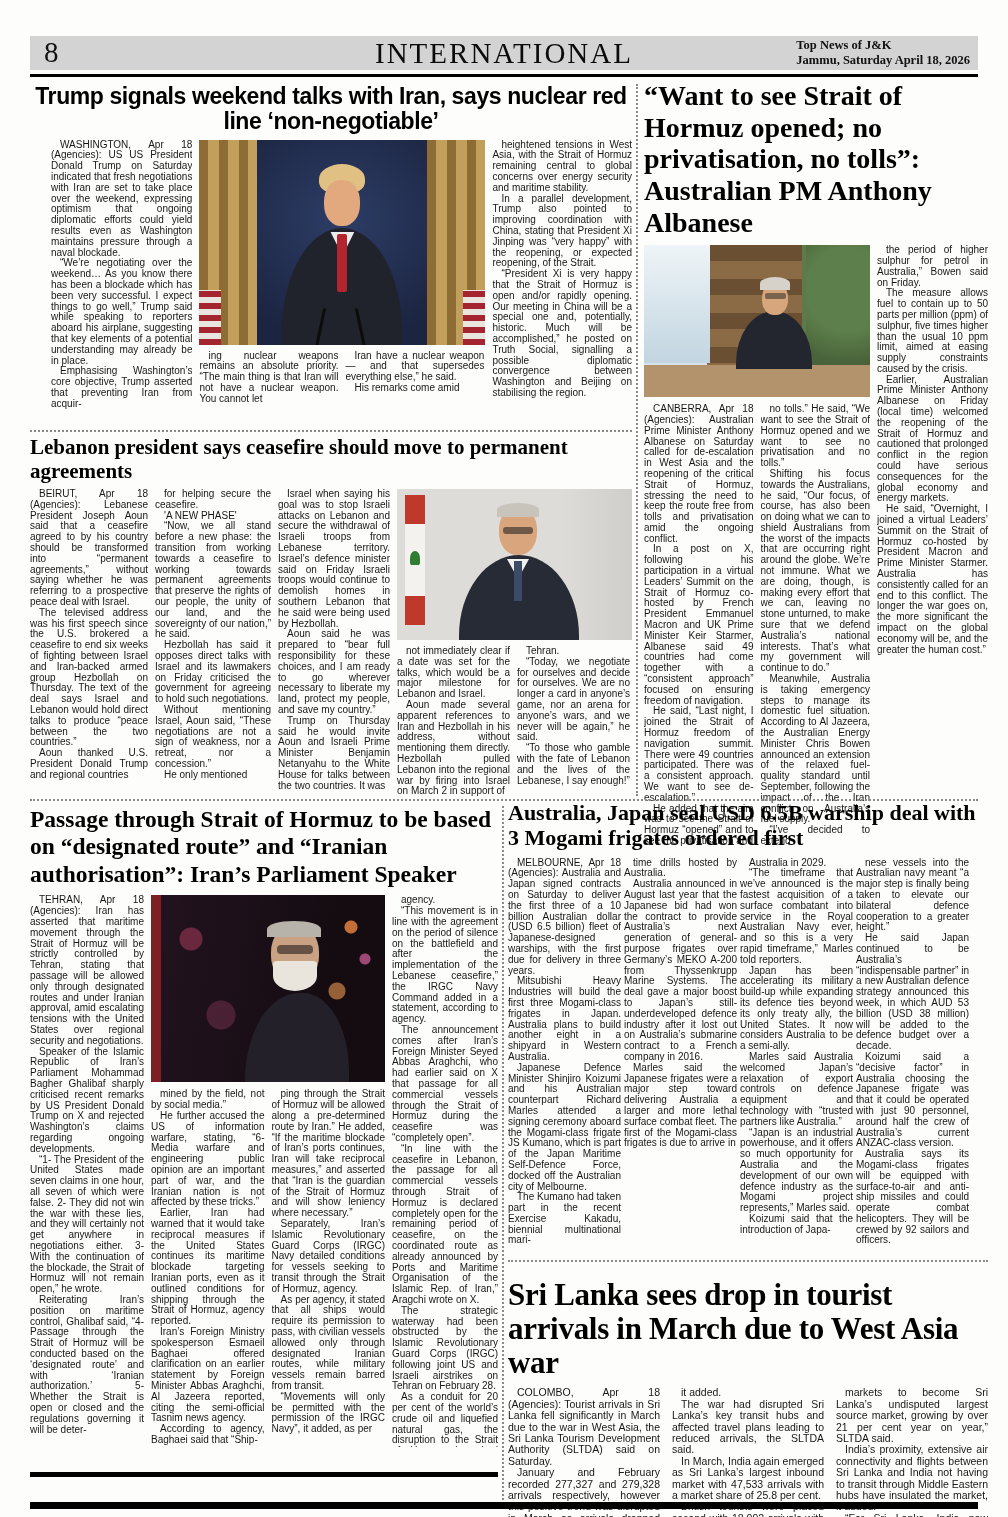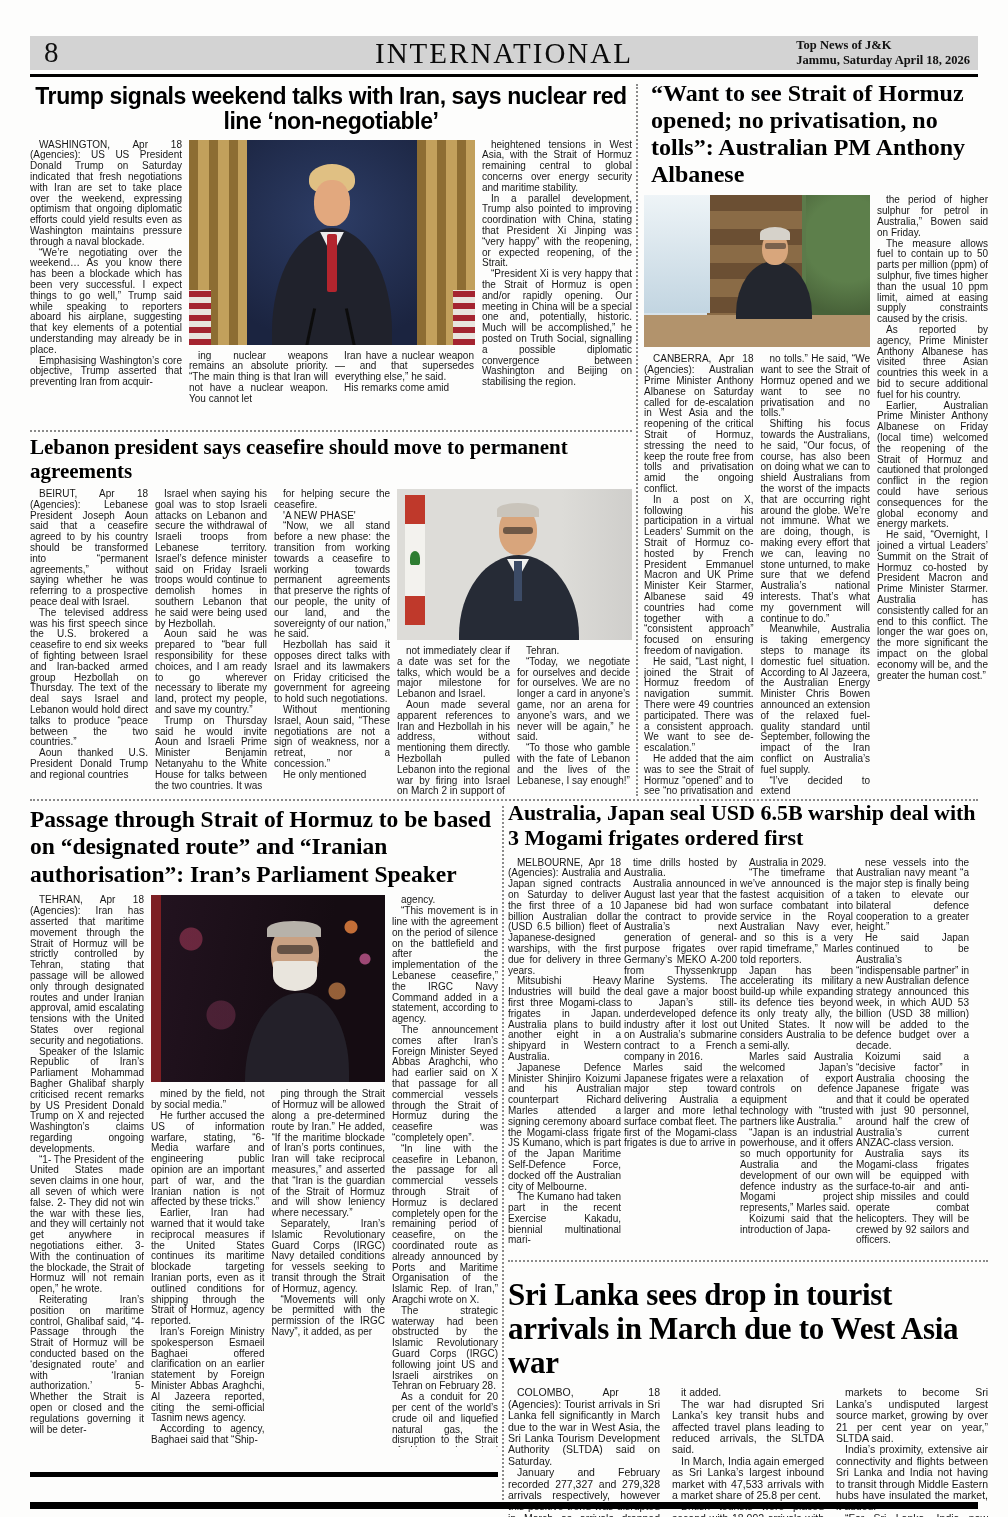--- a/index.html
+++ b/index.html
@@ -24,21 +24,21 @@
   .col{overflow:hidden;font-size:10px;line-height:10.8px;text-align:justify;}
   .para{margin:0;text-indent:9px;}
   .photo{position:relative;overflow:hidden;}
   .photo div{position:absolute;}
   .hdiv{position:absolute;border-top:2px dotted #8a8a8a;height:0;}
   .vdiv{position:absolute;border-left:2px dotted #8a8a8a;width:0;}
   
   #trump{left:30px;top:84px;width:602px;height:346px;}
   #trump .body-row{margin-top:6px;gap:7px;}
   #trump .col{height:288px;}
-  .w152{width:152px;}.w150{width:150px;}
+  .w152{width:152px;margin-left:21px;}.w150{width:150px;}
   .mid286{width:286px;}
   .mid286 .body-row{margin-top:5px;gap:8px;}
   .mid286 .col{width:139px;height:76px;}
   .photo-trump{width:286px;height:205px;background:radial-gradient(ellipse at 50% 38%,#2d3d66 0%,#1b2440 70%);}
   .t-curtain{top:0;width:58px;height:205px;
         background:repeating-linear-gradient(90deg,#8d6d33 0 9px,#c2a05c 9px 20px);}
   .t-suit{left:83px;top:88px;width:120px;height:120px;border-radius:55% 55% 0 0/95% 95% 0 0;background:#20222c;}
   .t-shirt{left:131px;top:92px;width:24px;height:24px;background:#ececec;clip-path:polygon(0 0,100% 0,50% 100%);}
   .t-tie{left:138px;top:94px;width:10px;height:58px;background:#b3252e;border-radius:2px;}
   .t-hair{left:120px;top:24px;width:46px;height:30px;border-radius:50% 50% 40% 40%;background:#e0c083;}
@@ -61,21 +61,21 @@
         background:linear-gradient(#bf392b 0 22%,#f3f2ee 22% 78%,#bf392b 78% 100%);}
   .ao-cedar{left:13px;top:62px;width:10px;height:14px;background:#2e7d32;border-radius:50% 50% 20% 20%;}
   .ao-suit{left:62px;top:66px;width:120px;height:85px;border-radius:50% 50% 0 0/95% 95% 0 0;background:#262b36;}
   .ao-shirt{left:110px;top:70px;width:22px;height:20px;background:#f0f0ee;clip-path:polygon(0 0,100% 0,50% 100%);}
   .ao-tie{left:117px;top:72px;width:8px;height:40px;background:#3c4b66;}
   .ao-face{left:102px;top:18px;width:38px;height:48px;border-radius:46%;background:#d8a57c;}
   .ao-hair{left:100px;top:14px;width:42px;height:14px;border-radius:50% 50% 0 0;background:#c9c4bb;}
   .ao-glasses{left:106px;top:38px;width:30px;height:7px;background:rgba(25,25,25,.55);border-radius:3px;}
   
   #albanese{left:644px;top:80px;width:344px;height:716px;}
-  #albanese .hl-serif{font-size:24px;line-height:1.13;margin-left:7px;}
+  #albanese .hl-serif{font-size:28px;line-height:1.13;}
   #albanese .body-row{margin-top:7px;gap:7px;}
   .alb-left{width:226px;}
   .alb-left .body-row{margin-top:5px;gap:6px;}
   .alb-left .col{width:110px;height:452px;}
   .alb-col3{width:111px;height:612px;}
   .photo-albo{width:226px;height:152px;background:linear-gradient(90deg,#d6e2ea 0 28%,#8a6b46 28% 70%,#5c7a4a 70% 100%);}
   .al-window{left:0;top:0;width:66px;height:118px;background:linear-gradient(#eef4f7,#c2d5e1);}
   .al-shelf{left:66px;top:0;width:92px;height:118px;
         background:repeating-linear-gradient(0deg,#6b4f33 0 16px,#8a6b46 16px 34px);}
   .al-plant{right:0;top:0;width:64px;height:128px;background:radial-gradient(circle at 65% 35%,#5d7f4b 0 45%,#486239 80%);}
@@ -178,32 +178,32 @@
   <div class="hdiv" style="left:30px;top:430px;width:602px;"></div>
 
   <section id="lebanon">
     <h2 class="hl-serif">Lebanon president says ceasefire should move to permanent agreements</h2>
     <div class="body-row">
       <div class="col w118">
           <p class="para">BEIRUT, Apr 18 (Agencies): Lebanese President Joseph Aoun said that a ceasefire agreed to by his country should be transformed into “permanent agreements,” without saying whether he was referring to a prospective peace deal with Israel.</p>
           <p class="para">The televised address was his first speech since the U.S. brokered a ceasefire to end six weeks of fighting between Israel and Iran-backed armed group Hezbollah on Thursday. The text of the deal says Israel and Lebanon would hold direct talks to produce “peace between the two countries.”</p>
           <p class="para">Aoun thanked U.S. President Donald Trump and regional countries</p>
         </div>
-      <div class="col w112">
-          <p class="para">Israel when saying his goal was to stop Israeli attacks on Lebanon and secure the withdrawal of Israeli troops from Lebanese territory. Israel’s defence minister said on Friday Israeli troops would continue to demolish homes in southern Lebanon that he said were being used by Hezbollah.</p>
-          <p class="para">Aoun said he was prepared to “bear full responsibility for these choices, and I am ready to go wherever necessary to liberate my land, protect my people, and save my country.”</p>
-          <p class="para">Trump on Thursday said he would invite Aoun and Israeli Prime Minister Benjamin Netanyahu to the White House for talks between the two countries. It was</p>
-        </div>
       <div class="col w116">
           <p class="para">for helping secure the ceasefire.</p>
           <p class="para">'A NEW PHASE'</p>
           <p class="para">“Now, we all stand before a new phase: the transition from working towards a ceasefire to working towards permanent agreements that preserve the rights of our people, the unity of our land, and the sovereignty of our nation,” he said.</p>
           <p class="para">Hezbollah has said it opposes direct talks with Israel and its lawmakers on Friday criticised the government for agreeing to hold such negotiations.</p>
           <p class="para">Without mentioning Israel, Aoun said, “These negotiations are not a sign of weakness, nor a retreat, nor a concession.”</p>
           <p class="para">He only mentioned</p>
+        </div>
+      <div class="col w112">
+          <p class="para">Israel when saying his goal was to stop Israeli attacks on Lebanon and secure the withdrawal of Israeli troops from Lebanese territory. Israel’s defence minister said on Friday Israeli troops would continue to demolish homes in southern Lebanon that he said were being used by Hezbollah.</p>
+          <p class="para">Aoun said he was prepared to “bear full responsibility for these choices, and I am ready to go wherever necessary to liberate my land, protect my people, and save my country.”</p>
+          <p class="para">Trump on Thursday said he would invite Aoun and Israeli Prime Minister Benjamin Netanyahu to the White House for talks between the two countries. It was</p>
         </div>
       <div class="leb-right">
         <div class="photo photo-aoun" title="Lebanese President Joseph Aoun beside the Lebanese flag">
           <div class="ao-flag"></div>
           <div class="ao-cedar"></div>
           <div class="ao-suit"></div>
           <div class="ao-shirt"></div>
           <div class="ao-tie"></div>
           <div class="ao-face"></div>
           <div class="ao-hair"></div>
@@ -251,21 +251,20 @@
               <p class="para">no tolls.” He said, “We want to see the Strait of Hormuz opened and we want to see no privatisation and no tolls.”</p>
               <p class="para">Shifting his focus towards the Australians, he said, “Our focus, of course, has also been on doing what we can to shield Australians from the worst of the impacts that are occurring right around the globe. We’re not immune. What we are doing, though, is making every effort that we can, leaving no stone unturned, to make sure that we defend Australia’s national interests. That’s what my government will continue to do.”</p>
               <p class="para">Meanwhile, Australia is taking emergency steps to manage its domestic fuel situation. According to Al Jazeera, the Australian Energy Minister Chris Bowen announced an extension of the relaxed fuel-quality standard until September, following the impact of the Iran conflict on Australia’s fuel supply.</p>
               <p class="para">“I’ve decided to extend</p>
             </div>
         </div>
       </div>
       <div class="col alb-col3">
           <p class="para">the period of higher sulphur for petrol in Australia,” Bowen said on Friday.</p>
           <p class="para">The measure allows fuel to contain up to 50 parts per million (ppm) of sulphur, five times higher than the usual 10 ppm limit, aimed at easing supply constraints caused by the crisis.</p>
-          <p class="para">As reported by agency, Prime Minister Anthony Albanese has visited three Asian countries this week in a bid to secure additional fuel for his country.</p>
           <p class="para">Earlier, Australian Prime Minister Anthony Albanese on Friday (local time) welcomed the reopening of the Strait of Hormuz and cautioned that prolonged conflict in the region could have serious consequences for the global economy and energy markets.</p>
           <p class="para">He said, “Overnight, I joined a virtual Leaders’ Summit on the Strait of Hormuz co-hosted by President Macron and Prime Minister Starmer. Australia has consistently called for an end to this conflict. The longer the war goes on, the more significant the impact on the global economy will be, and the greater the human cost.”</p>
         </div>
     </div>
   </section>
 
   <div class="hdiv" style="left:30px;top:799px;width:948px;"></div>
 
   <section id="iran">
     <h2 class="hl-serif">Passage through Strait of Hormuz to be based on “designated route” and “Iranian authorisation”: Iran’s Parliament Speaker</h2>
@@ -289,20 +288,21 @@
           <div class="col">
               <p class="para">mined by the field, not by social media.”</p>
               <p class="para">He further accused the US of information warfare, stating, “6- Media warfare and engineering public opinion are an important part of war, and the Iranian nation is not affected by these tricks.”</p>
               <p class="para">Earlier, Iran had warned that it would take reciprocal measures if the United States continues its maritime blockade targeting Iranian ports, even as it outlined conditions for shipping through the Strait of Hormuz, agency reported.</p>
               <p class="para">Iran’s Foreign Ministry spokesperson Esmaeil Baghaei offered clarification on an earlier statement by Foreign Minister Abbas Araghchi, Al Jazeera reported, citing the semi-official Tasnim news agency.</p>
               <p class="para">According to agency, Baghaei said that “Ship-</p>
             </div>
           <div class="col">
               <p class="para">ping through the Strait of Hormuz will be allowed along a pre-determined route by Iran.” He added, “If the maritime blockade of Iran’s ports continues, Iran will take reciprocal measures,” and asserted that “Iran is the guardian of the Strait of Hormuz and will show leniency where necessary.”</p>
               <p class="para">Separately, Iran’s Islamic Revolutionary Guard Corps (IRGC) Navy detailed conditions for vessels seeking to transit through the Strait of Hormuz, agency.</p>
+              <p class="para">As per agency, it stated that all ships would require its permission to pass, with civilian vessels allowed only through designated Iranian routes, while military vessels remain barred from transit.</p>
               <p class="para">“Movements will only be permitted with the permission of the IRGC Navy”, it added, as per</p>
             </div>
         </div>
       </div>
       <div class="col iran-col4">
           <p class="para">agency.</p>
           <p class="para">“This movement is in line with the agreement on the period of silence on the battlefield and after the implementation of the Lebanese ceasefire,” the IRGC Navy Command added in a statement, according to agency.</p>
           <p class="para">The announcement comes after Iran’s Foreign Minister Seyed Abbas Araghchi, who had earlier said on X that passage for all commercial vessels through the Strait of Hormuz during the ceasefire was “completely open”.</p>
           <p class="para">“In line with the ceasefire in Lebanon, the passage for all commercial vessels through Strait of Hormuz is declared completely open for the remaining period of ceasefire, on the coordinated route as already announced by Ports and Maritime Organisation of the Islamic Rep. of Iran,” Aragchi wrote on X.</p>
           <p class="para">The strategic waterway had been obstructed by the Islamic Revolutionary Guard Corps (IRGC) following joint US and Israeli airstrikes on Tehran on February 28.</p>

